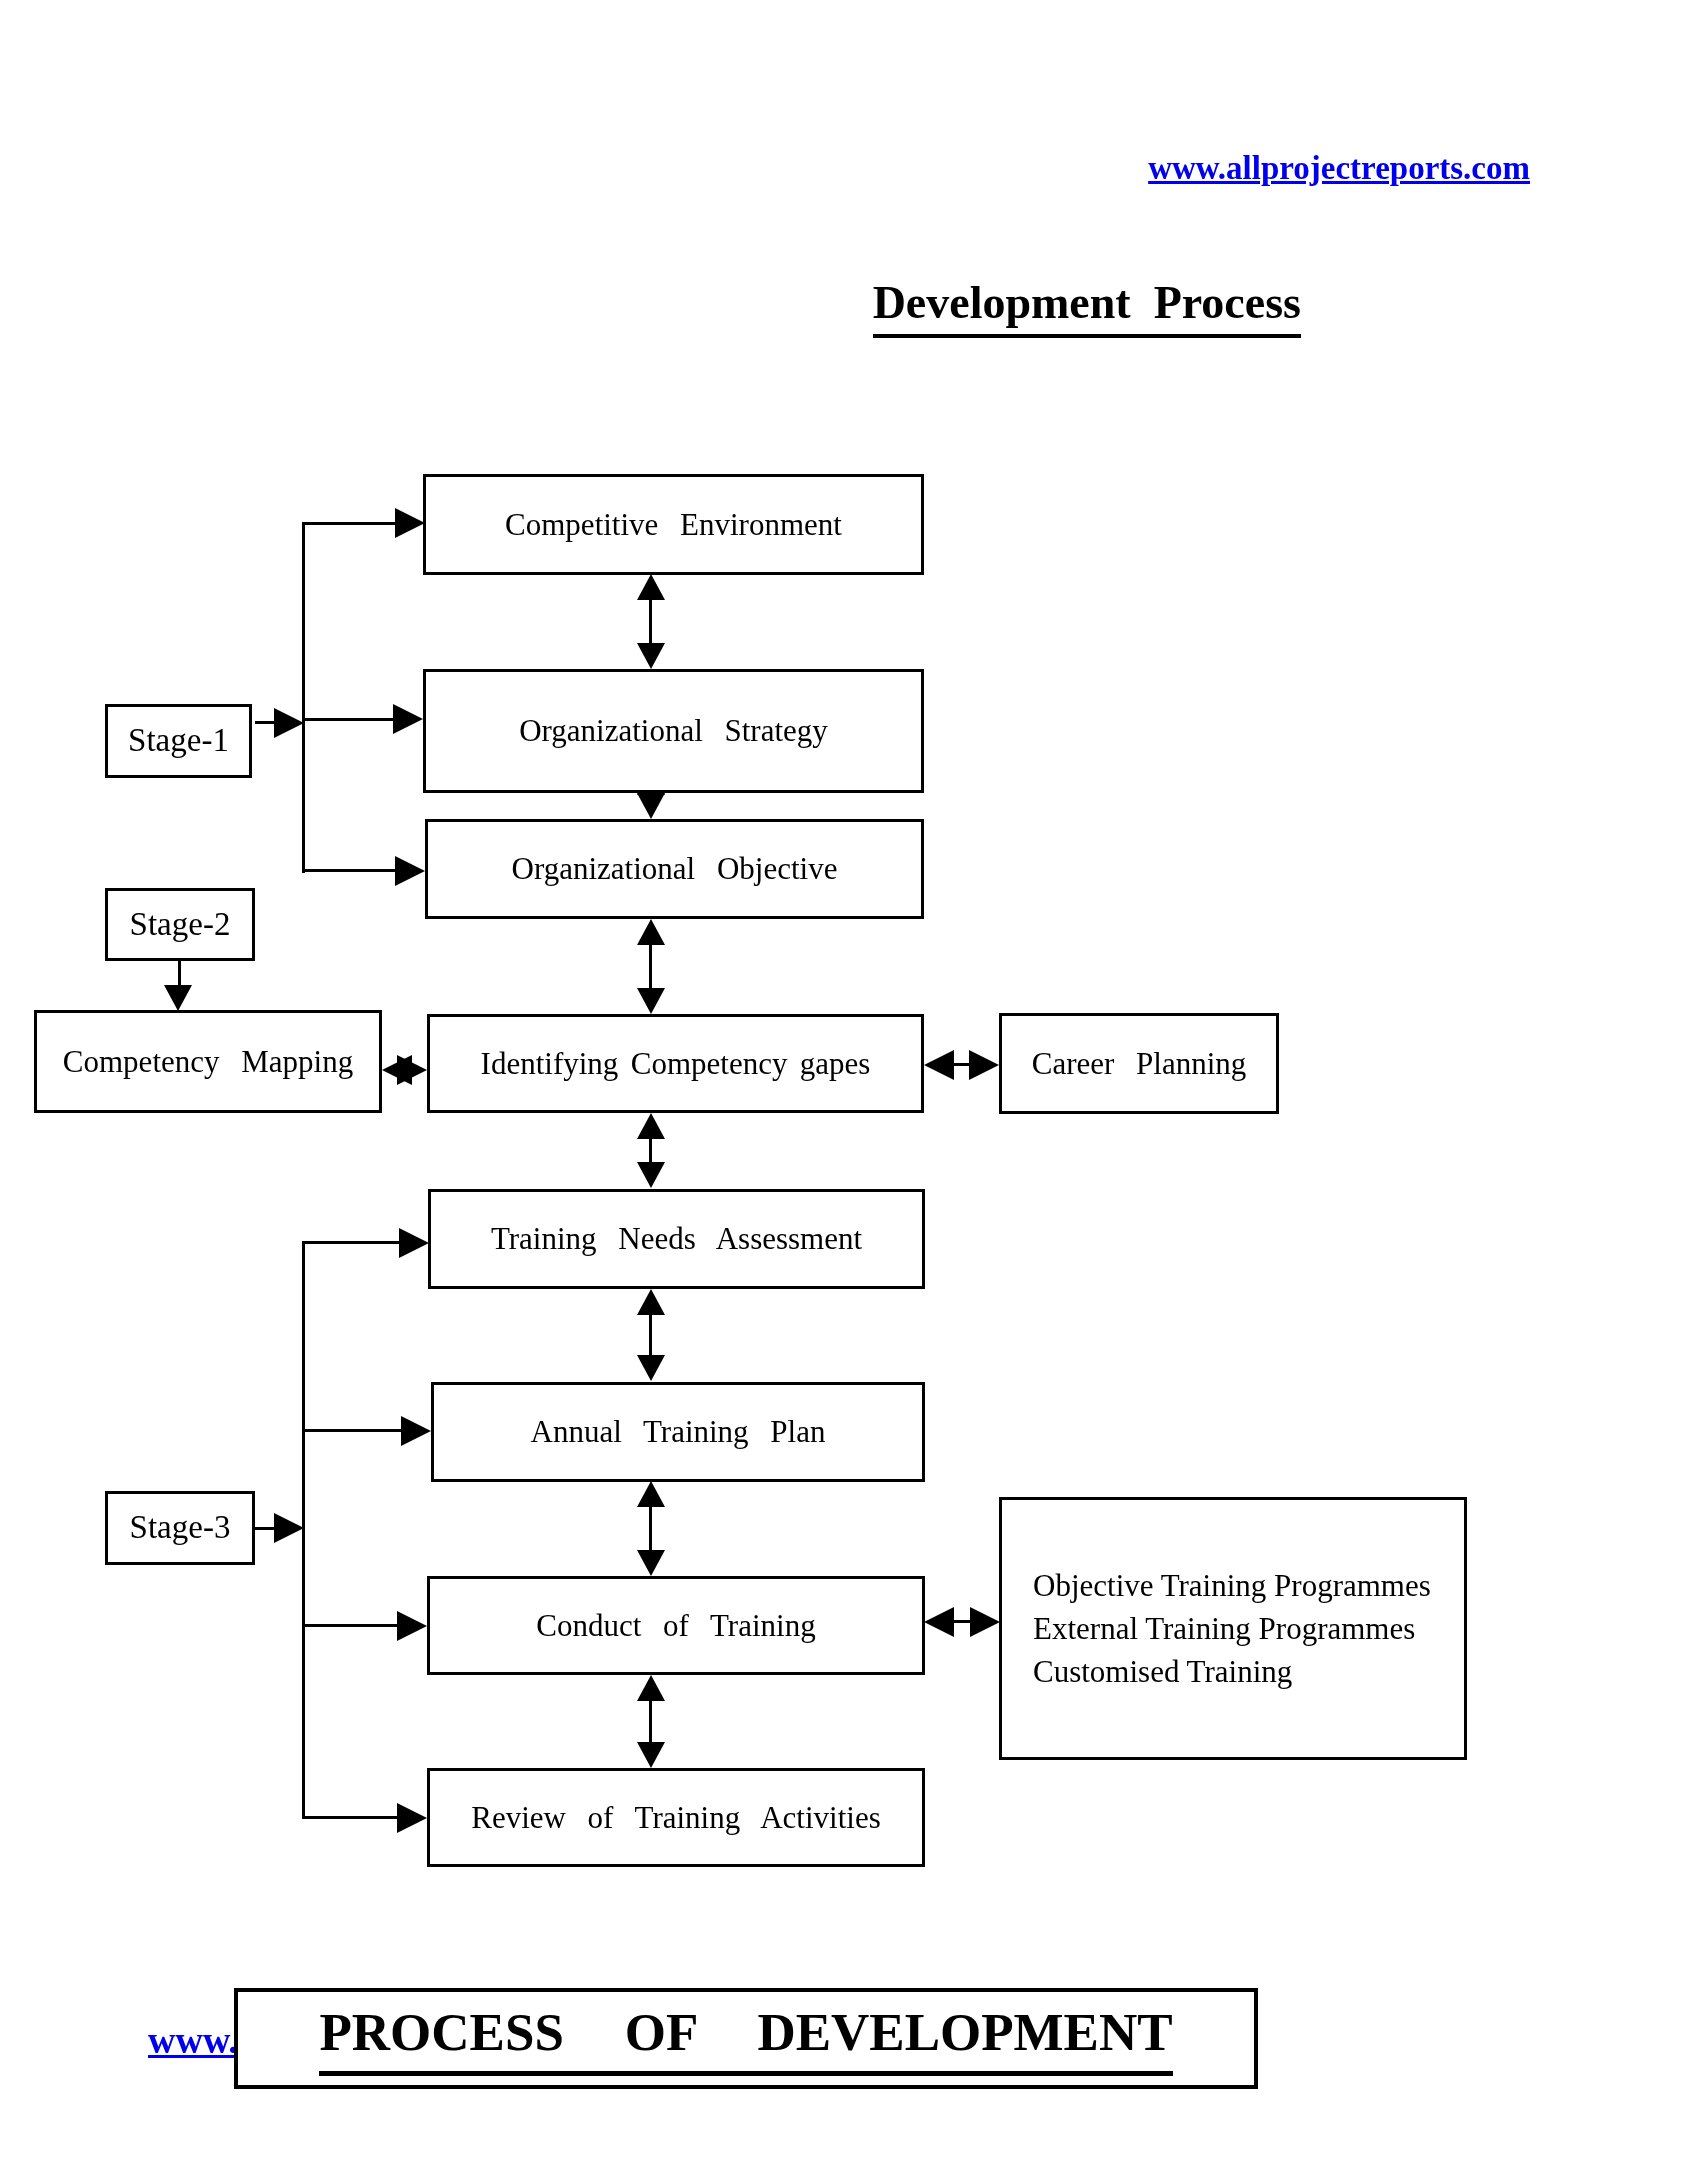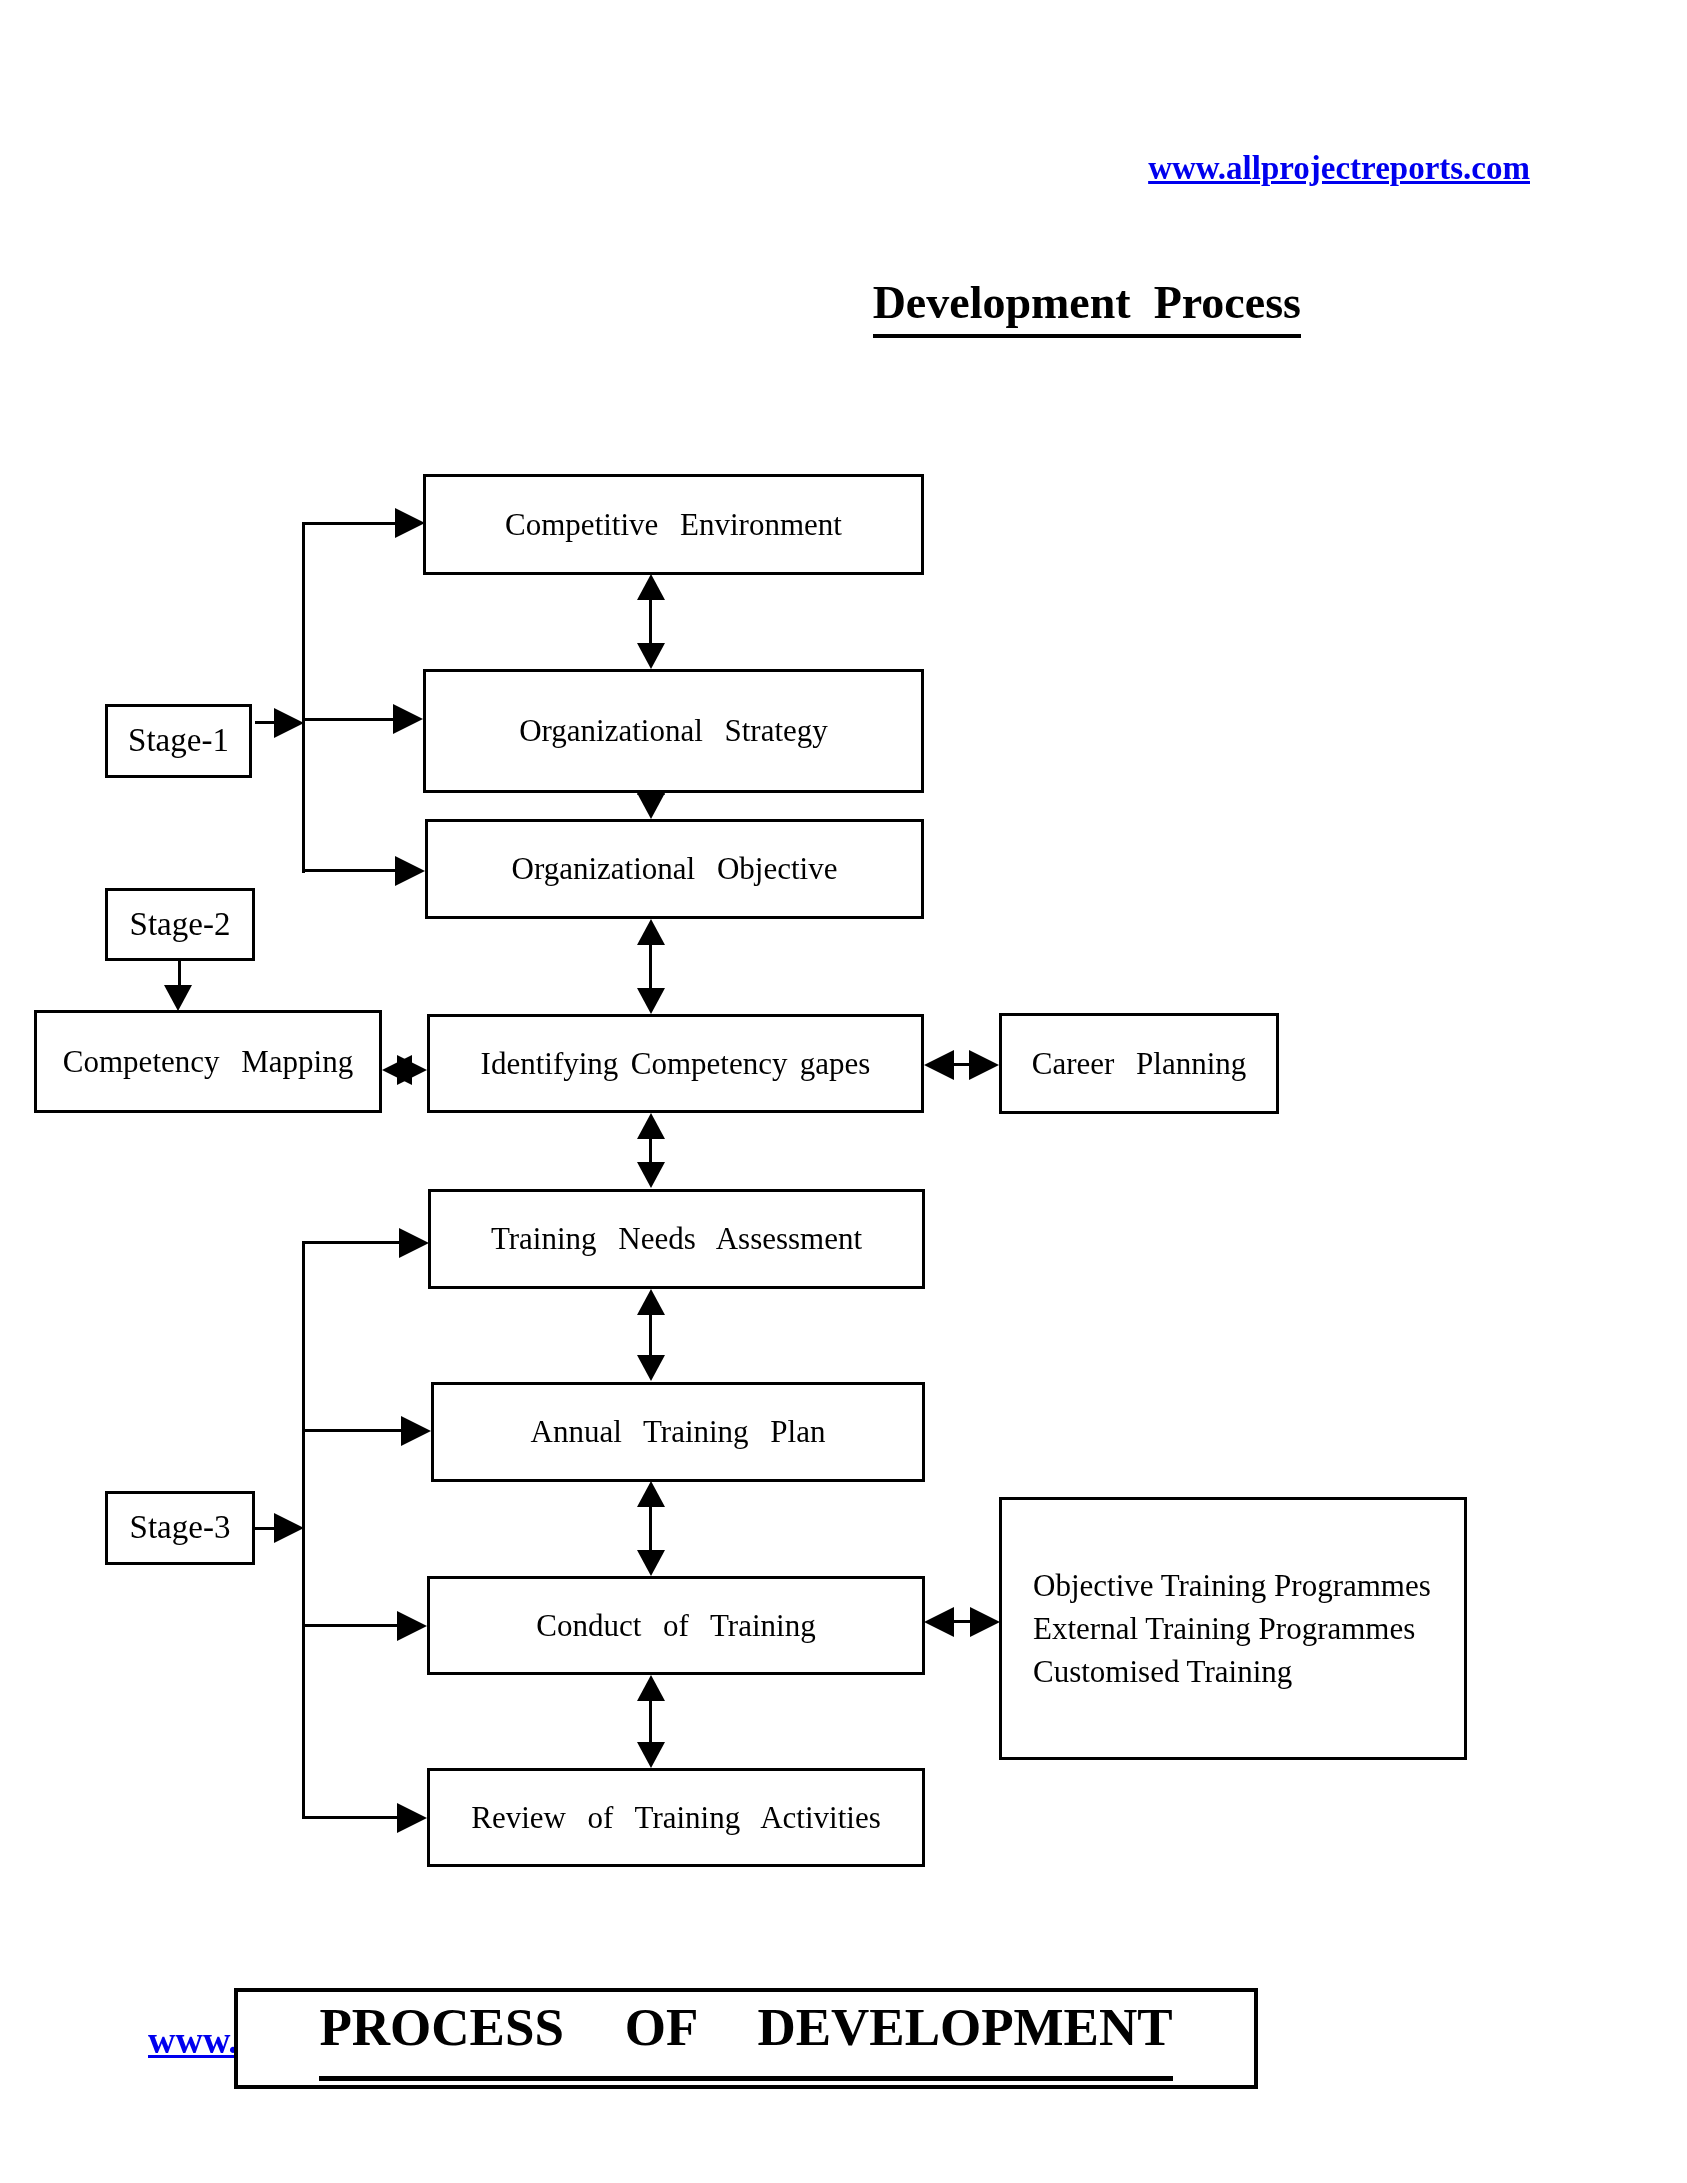--- a/index.html
+++ b/index.html
@@ -31,21 +31,21 @@
   #b-career   {left:999px;top:1013px;width:280px;height:101px;}
   #b-tna      {left:428px;top:1189px;width:497px;height:100px;}
   #b-atp      {left:431px;top:1382px;width:494px;height:100px;}
   #b-conduct  {left:427px;top:1576px;width:498px;height:99px;}
   #b-review   {left:427px;top:1768px;width:498px;height:99px;}
   #b-progs    {left:999px;top:1497px;width:468px;height:263px;align-items:center;
                justify-content:flex-start;text-align:left;word-spacing:normal;}
   #b-progs .lines{padding-left:31px;font-size:31px;line-height:43px;}
   #b-process  {left:234px;top:1988px;width:1024px;height:101px;border-width:4.1px;z-index:2;}
   #b-process span{display:inline-block;font-size:53px;font-weight:bold;word-spacing:0.9em;
-               border-bottom:5px solid #000;padding-bottom:16px;}
+               border-bottom:5px solid #000;padding-bottom:7px;}
 
   
   .hline,.vline{position:absolute;background:#000;}
   .arr{position:absolute;width:0;height:0;}
   .arr.r{border-top:15px solid transparent;border-bottom:15px solid transparent;border-left:30px solid #000;}
   .arr.l{border-top:15px solid transparent;border-bottom:15px solid transparent;border-right:30px solid #000;}
   .arr.u{border-left:14px solid transparent;border-right:14px solid transparent;border-bottom:26px solid #000;}
   .arr.d{border-left:14px solid transparent;border-right:14px solid transparent;border-top:26px solid #000;}
 </style>
 </head>

